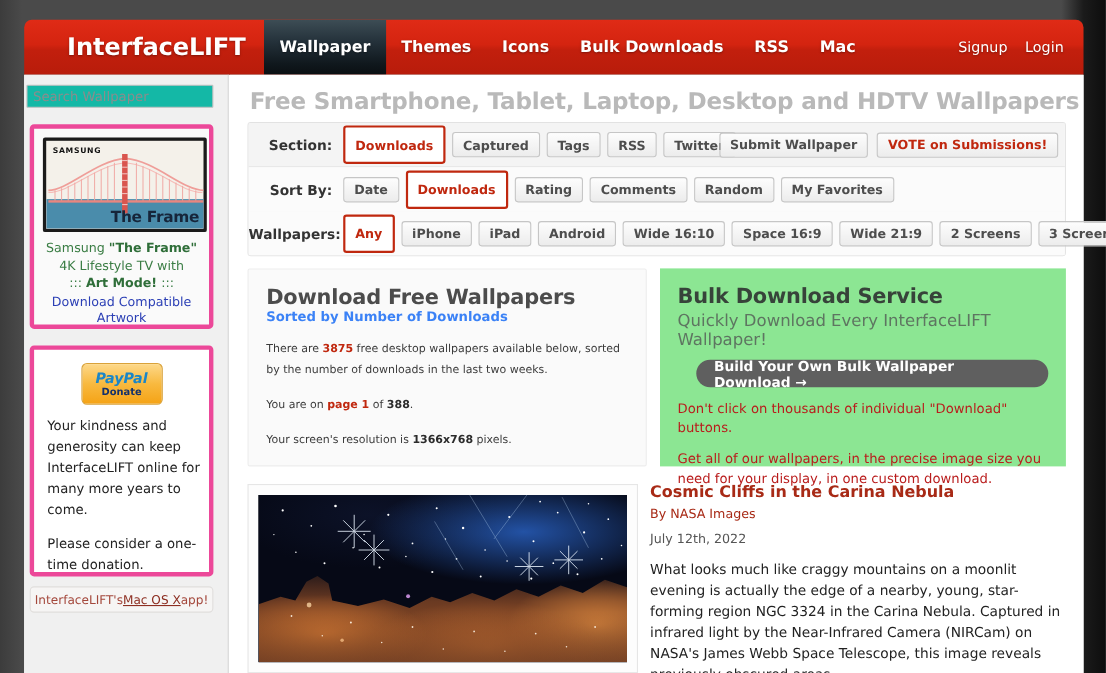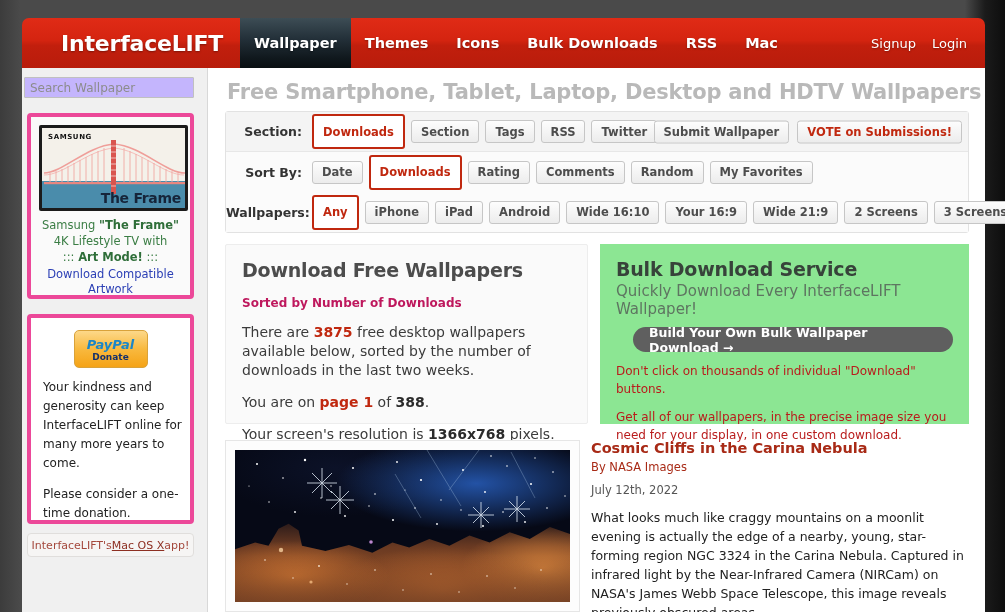--- a/index.html
+++ b/index.html
@@ -80,21 +80,21 @@
     left: 0; top: 0;
     width: 186px; height: 544px;
     background: #f0f0f0;
     border-right: 1px solid #d8d8d8;
   }
   #search-input {
     position: absolute;
     left: 2px; top: 9px;
     width: 170px; height: 21px;
     border: 1px solid #c0c0c0;
-    background: #c4b5fd;
+    background: #14b8a6;
     font-family: "DejaVu Sans", sans-serif;
     font-size: 12px;
     color: #333;
     padding: 0 5px;
     border-radius: 1px;
   }
   #search-input::placeholder { color: #8c8c8c; }
 
   .side-card {
     position: absolute;
@@ -255,22 +255,22 @@
   #left-panel {
     position: absolute;
     left: 16px; top: 176px;
     width: 363px; height: 180px;
     background: #fafafa;
     border: 1px solid #ededed;
     border-radius: 2px;
     padding: 14px 16px;
   }
   #dl-title { font-size: 19px; font-weight: bold; color: #4c4c4c; letter-spacing: -0.2px; }
-  #dl-sub { font-size: 12px; font-weight: bold; color: #be185d; margin-top: 15px; }
-  .para { font-size: 14px; line-height: 19px; color: #3b3b3b; margin-top: 13px; }
+  #dl-sub { font-size: 12px; font-weight: bold; color: #3b82f6; margin-top: 0; }
+  .para { font-size: 10px; line-height: 19px; color: #3b3b3b; margin-top: 13px; }
   .para b { color: #2b2b2b; }
   .para .red { color: #c0280f; font-weight: bold; }
 
   #right-panel {
     position: absolute;
     left: 391px; top: 176px;
     width: 369px; height: 180px;
     background: #8ce693;
     padding: 14px 16px;
   }
@@ -435,21 +435,21 @@
 
     <div id="content">
 
       <div id="page-title">Free Smartphone, Tablet, Laptop, Desktop and HDTV Wallpapers</div>
 
       <div id="filters">
 
         <div class="filter-row" id="row-section">
           <div class="filter-label">Section:</div>
           <div class="btn sel">Downloads</div>
-          <div class="btn">Section</div>
+          <div class="btn">Captured</div>
           <div class="btn">Tags</div>
           <div class="btn">RSS</div>
           <div class="btn">Twitter</div>
           <div class="btn-right-group">
             <div class="btn">Submit Wallpaper</div>
             <div class="btn danger">VOTE on Submissions!</div>
           </div>
         </div>
 
         <div class="filter-row" id="row-sort">
@@ -462,21 +462,21 @@
           <div class="btn">My Favorites</div>
         </div>
 
         <div class="filter-row" id="row-res">
           <div class="filter-label">Wallpapers:</div>
           <div class="btn sel">Any</div>
           <div class="btn">iPhone</div>
           <div class="btn">iPad</div>
           <div class="btn">Android</div>
           <div class="btn">Wide 16:10</div>
-          <div class="btn">Your 16:9</div>
+          <div class="btn">Space 16:9</div>
           <div class="btn">Wide 21:9</div>
           <div class="btn">2 Screens</div>
           <div class="btn">3 Screens</div>
         </div>
       </div>
 
       <div id="left-panel">
         <div id="dl-title">Download Free Wallpapers</div>
         <div id="dl-sub">Sorted by Number of Downloads</div>
         <div class="para"><span>There are </span><span class="red">3875</span><span> free desktop wallpapers available below, sorted by the number of downloads in the last two weeks.</span></div>

